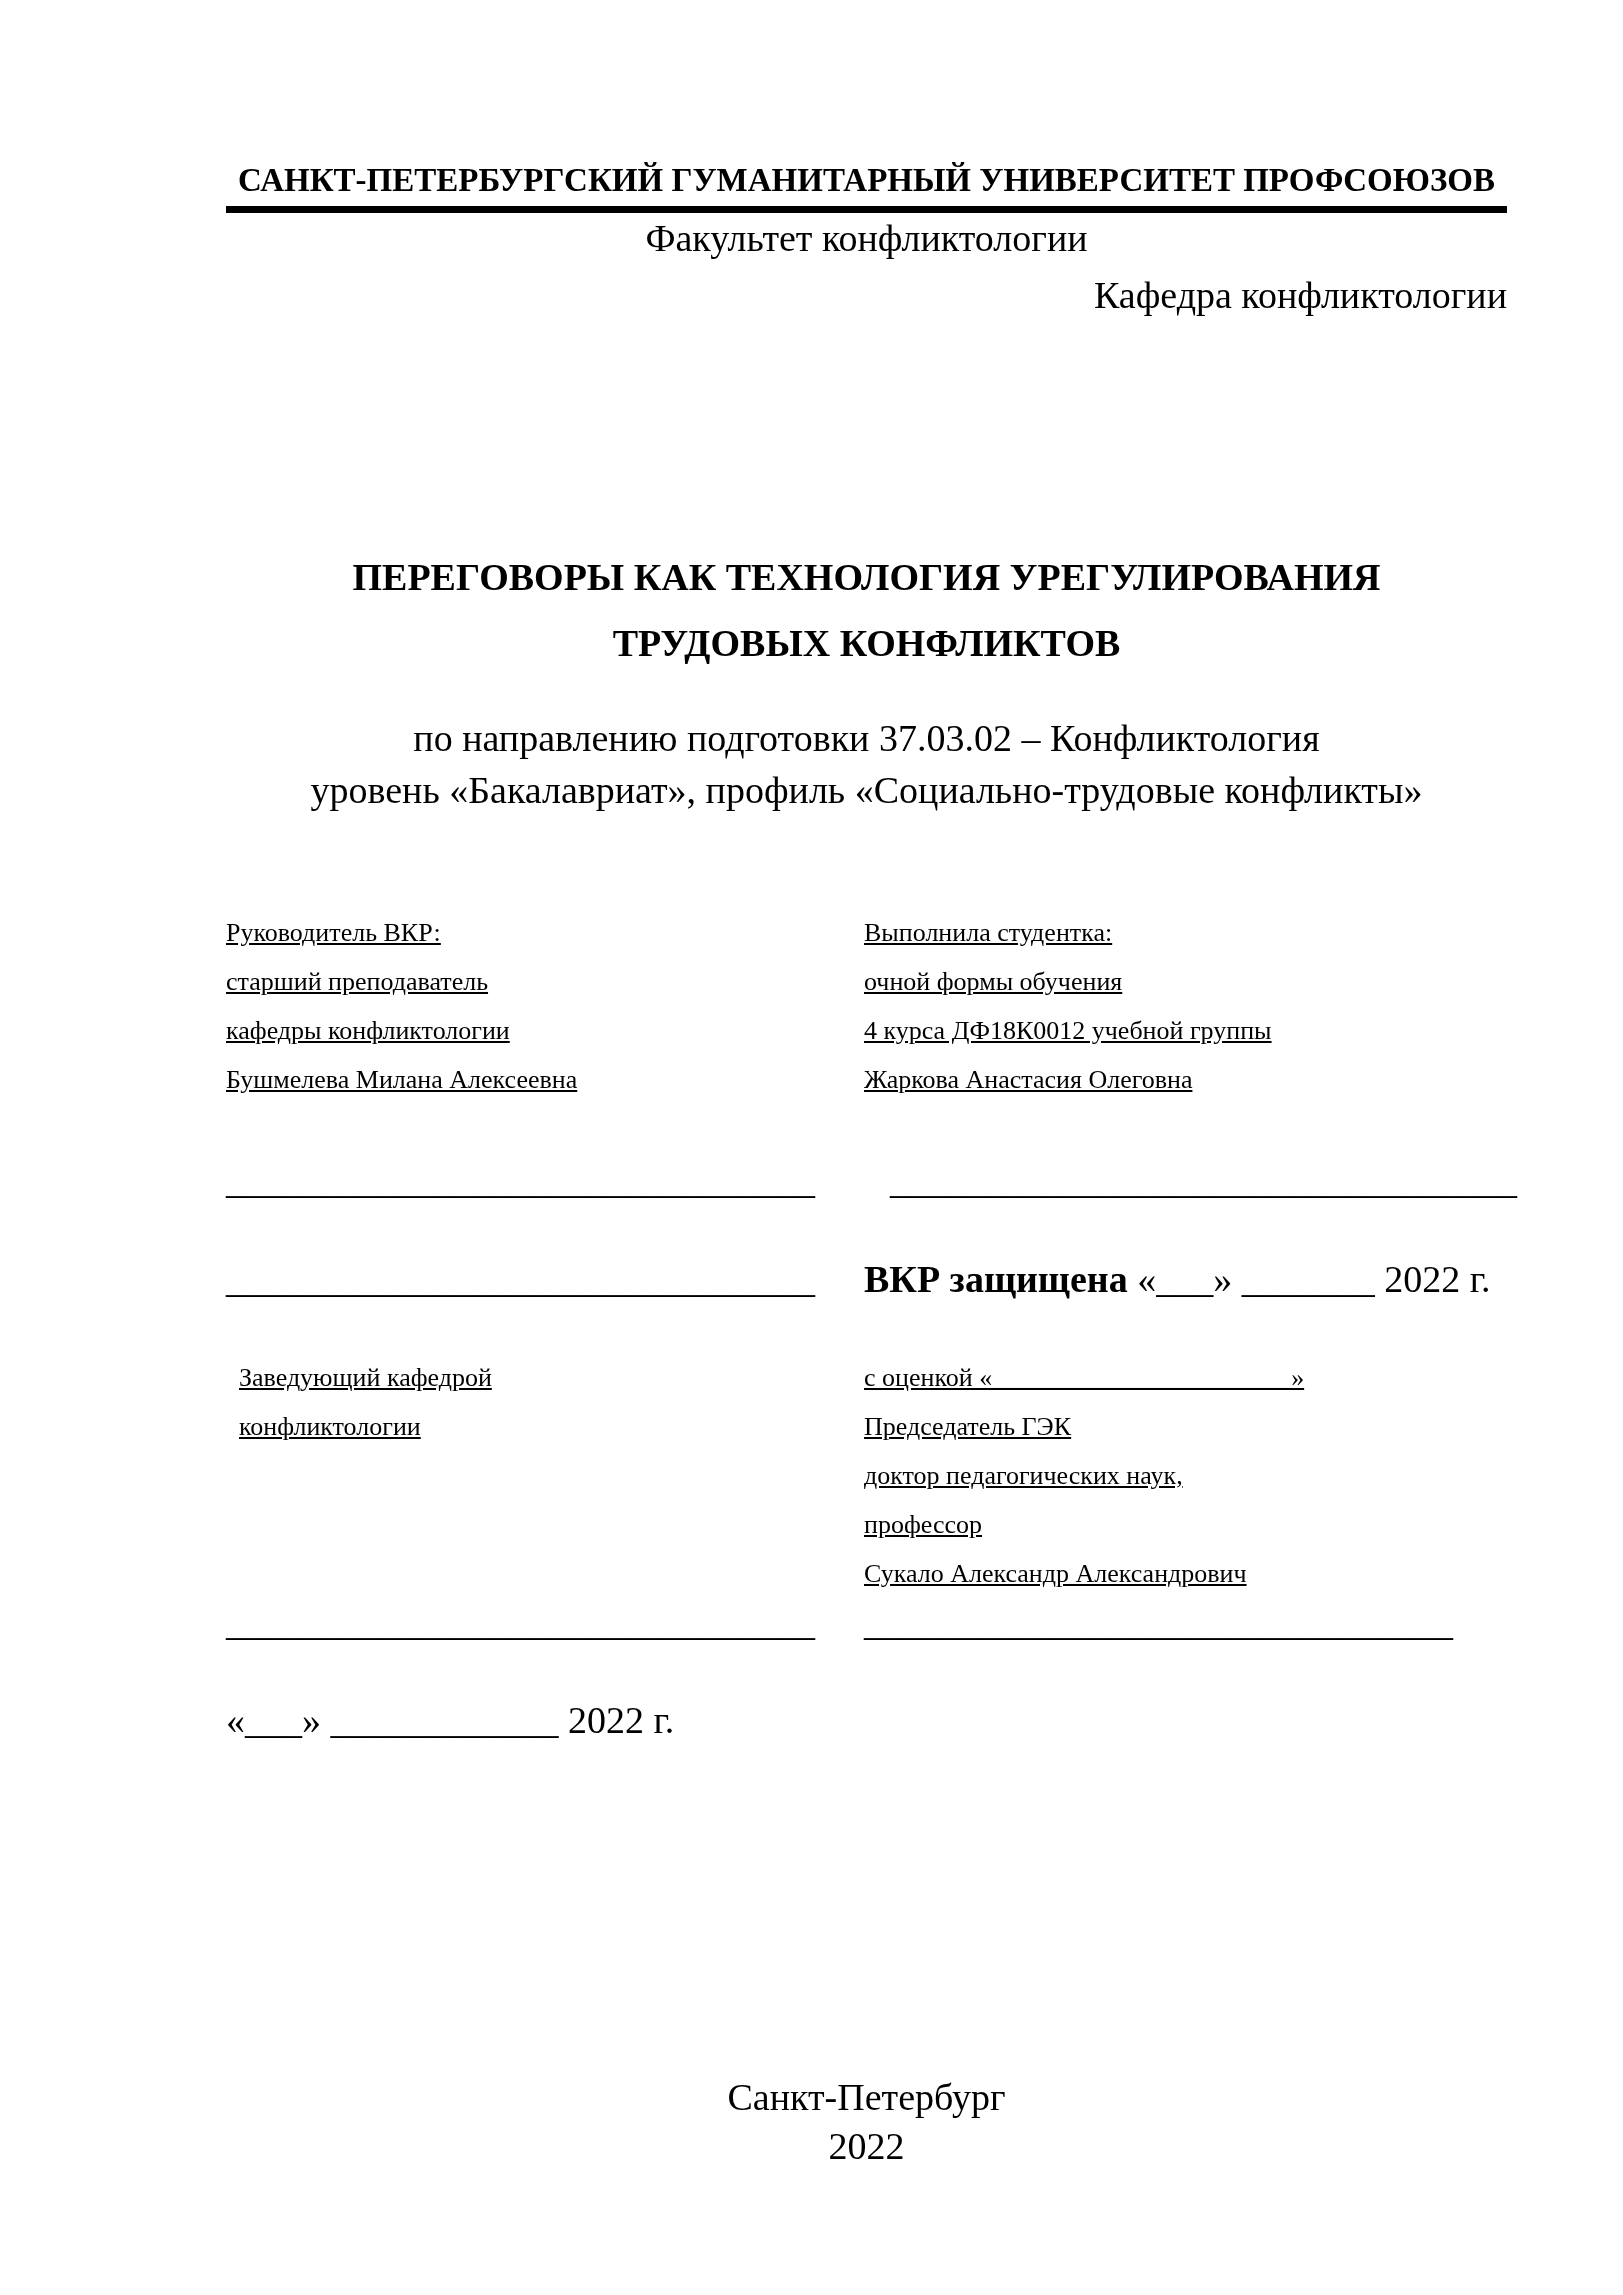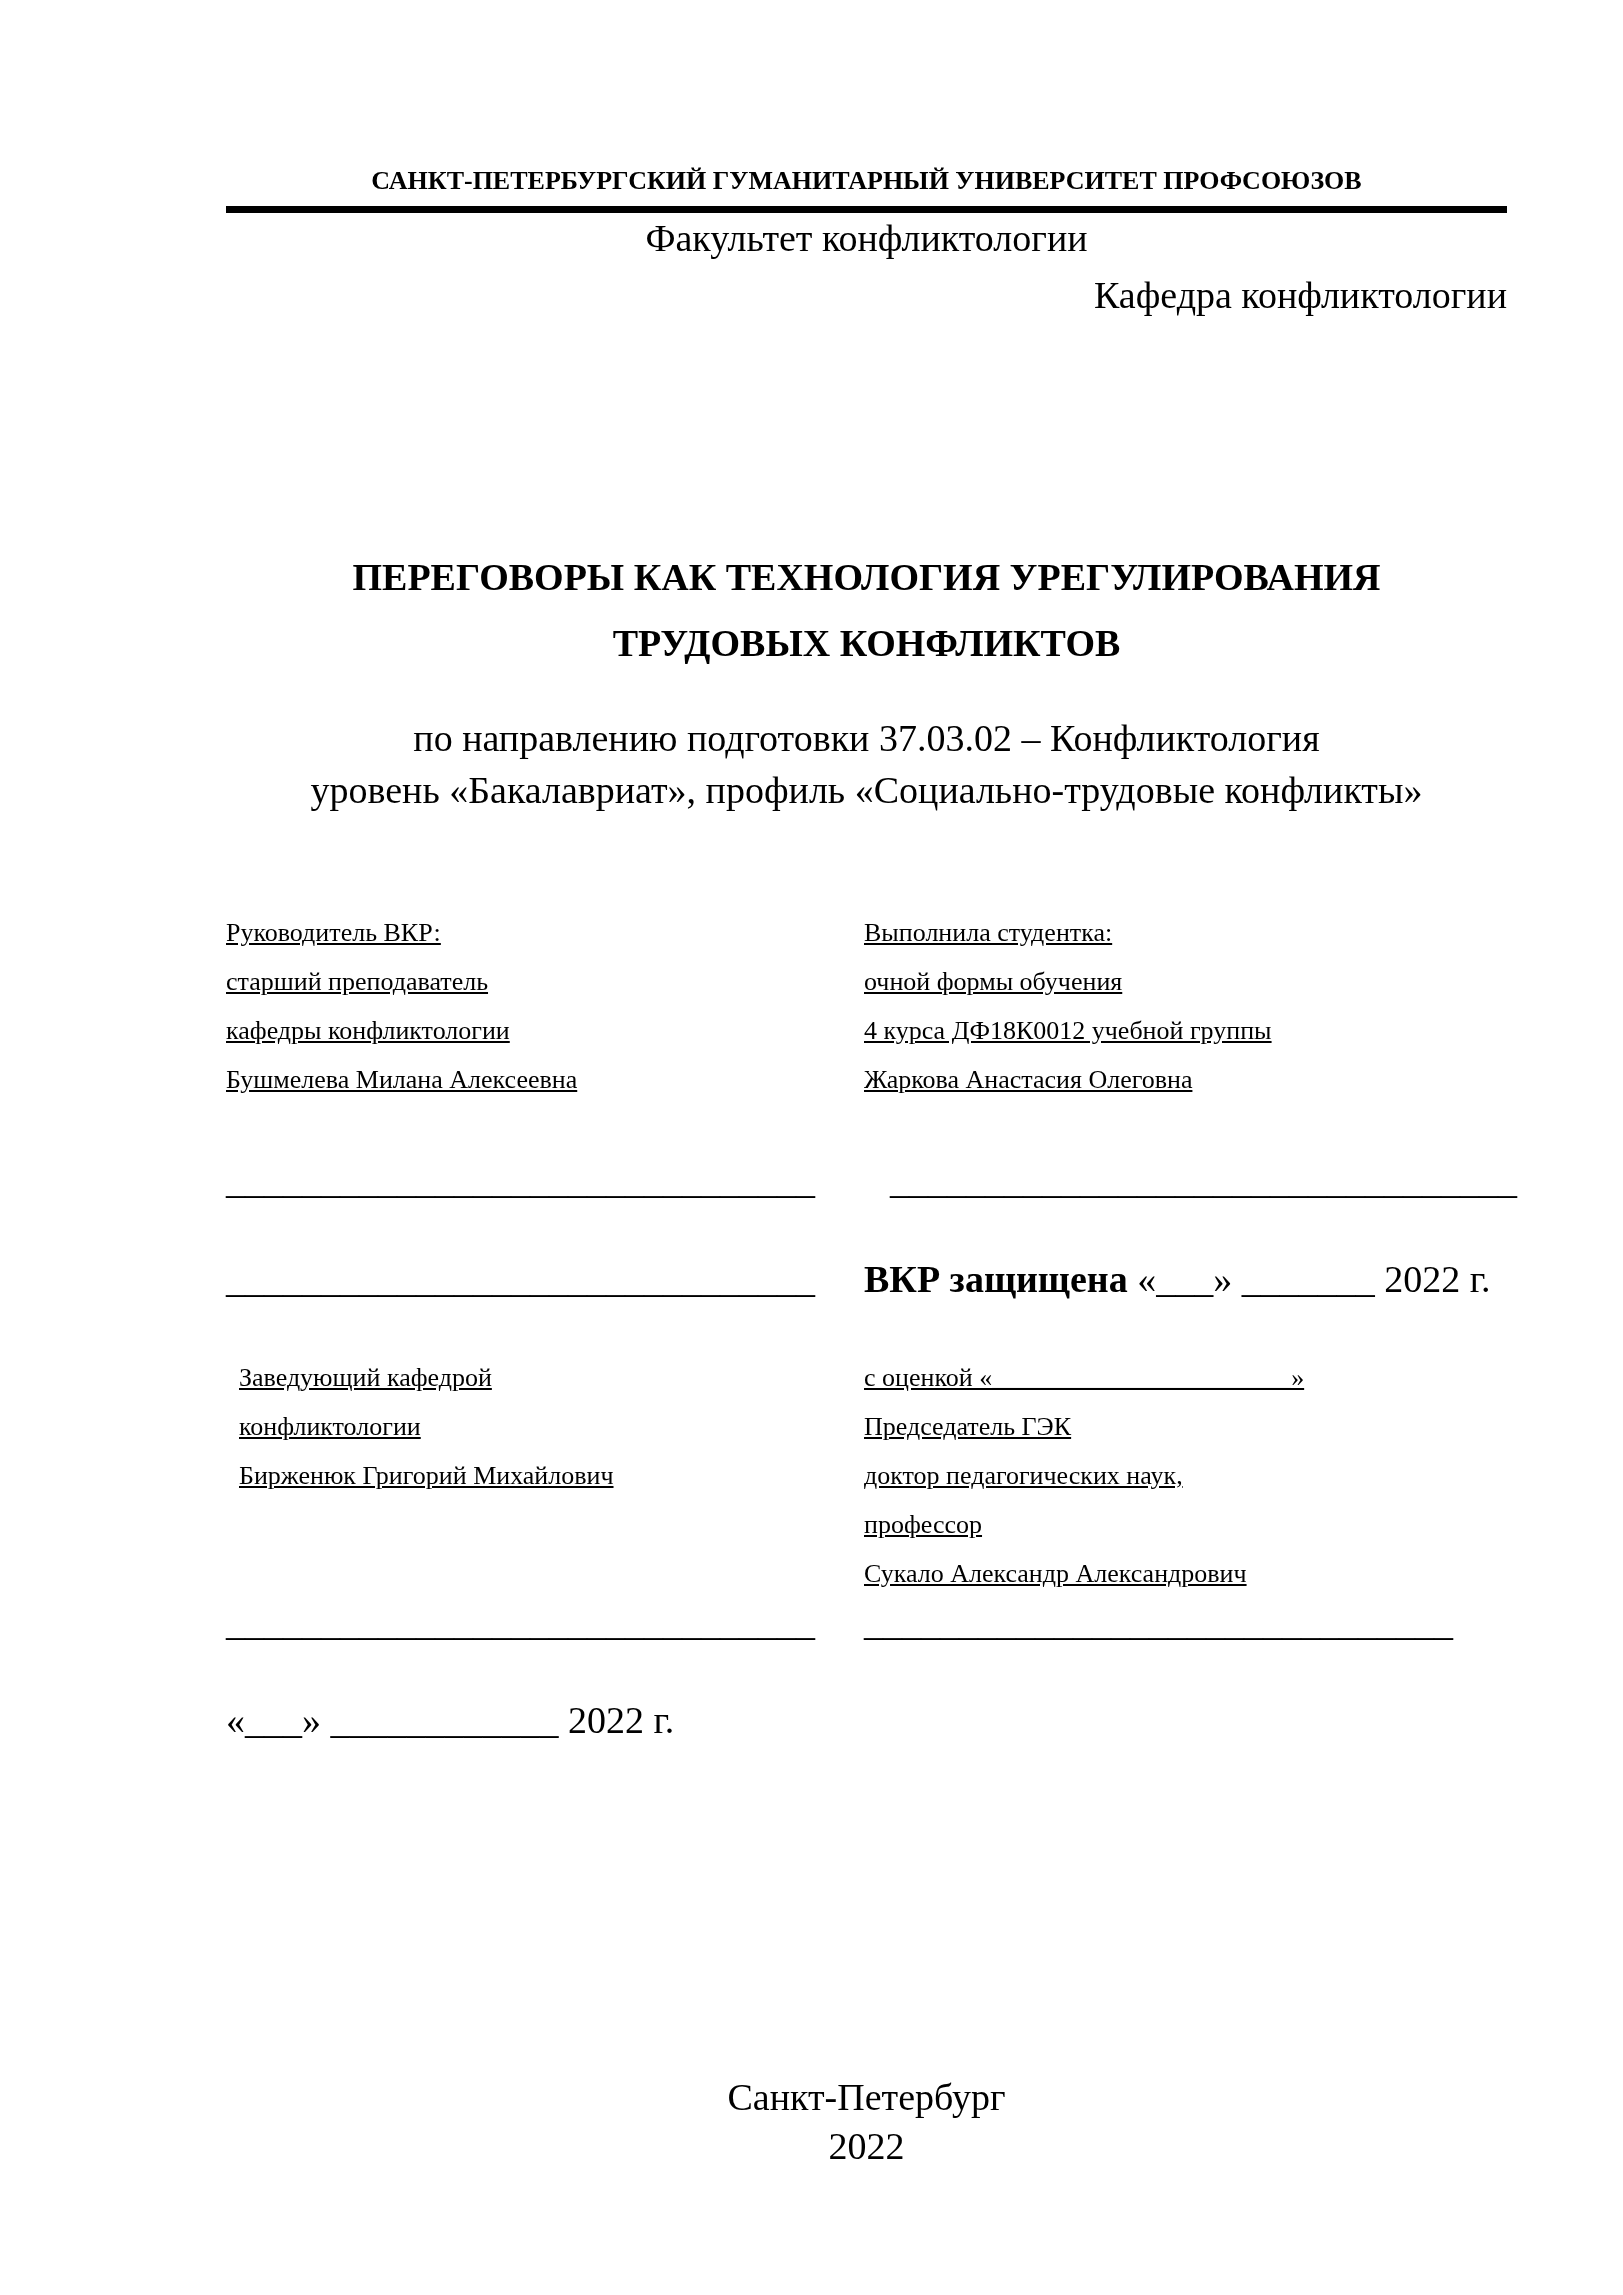--- a/index.html
+++ b/index.html
@@ -14,21 +14,21 @@
   .t{
     position:absolute;
     font-size:38px;
     line-height:49px;
     white-space:pre;
     color:#000;
   }
   .center{left:226px;width:1281px;text-align:center;}
   .right{left:226px;width:1281px;text-align:right;}
   .bold{font-weight:700;}
-  .small{font-size:26px;}
+  .small{font-size:33px;}
   .rule{
     position:absolute;
     left:226px;top:206px;
     width:1281px;height:7px;
     background:#000;
   }
   .block{position:absolute;font-size:26px;text-decoration:underline;}
   .block .row{height:49px;line-height:49px;white-space:pre;}
 </style>
 </head>
@@ -62,21 +62,20 @@
 
   <div class="t" style="left:226px;top:1156px;">_______________________________</div>
   <div class="t" style="left:864px;top:1156px;margin-left:26px;">_________________________________</div>
 
   <div class="t" style="left:226px;top:1255px;">_______________________________</div>
   <div class="t" style="left:864px;top:1255px;"><span class="bold">ВКР защищена</span><span> «___» _______ 2022 г.</span></div>
 
   <div class="block" style="left:226px;top:1353px;margin-left:13px;">
     <div class="row">Заведующий кафедрой</div>
     <div class="row">конфликтологии</div>
-    <div class="row">Бирженюк Григорий Михайлович</div>
   </div>
 
   <div class="block" style="left:864px;top:1353px;">
     <div class="row">с оценкой «_______________________»</div>
     <div class="row">Председатель ГЭК</div>
     <div class="row">доктор педагогических наук,</div>
     <div class="row">профессор</div>
     <div class="row">Сукало Александр Александрович</div>
   </div>
 

